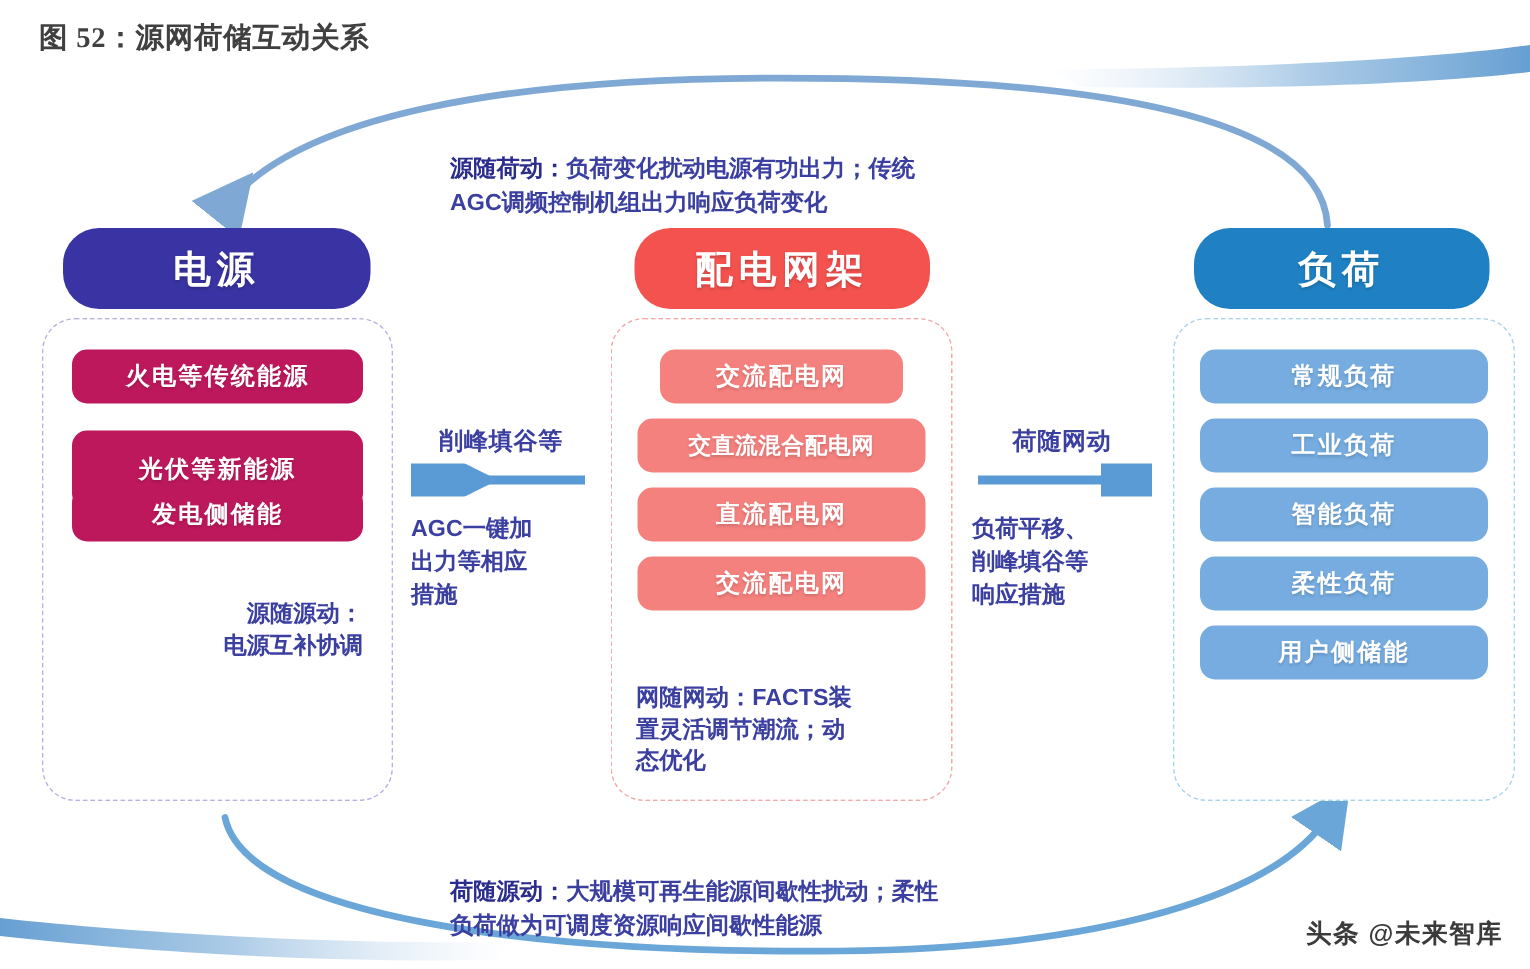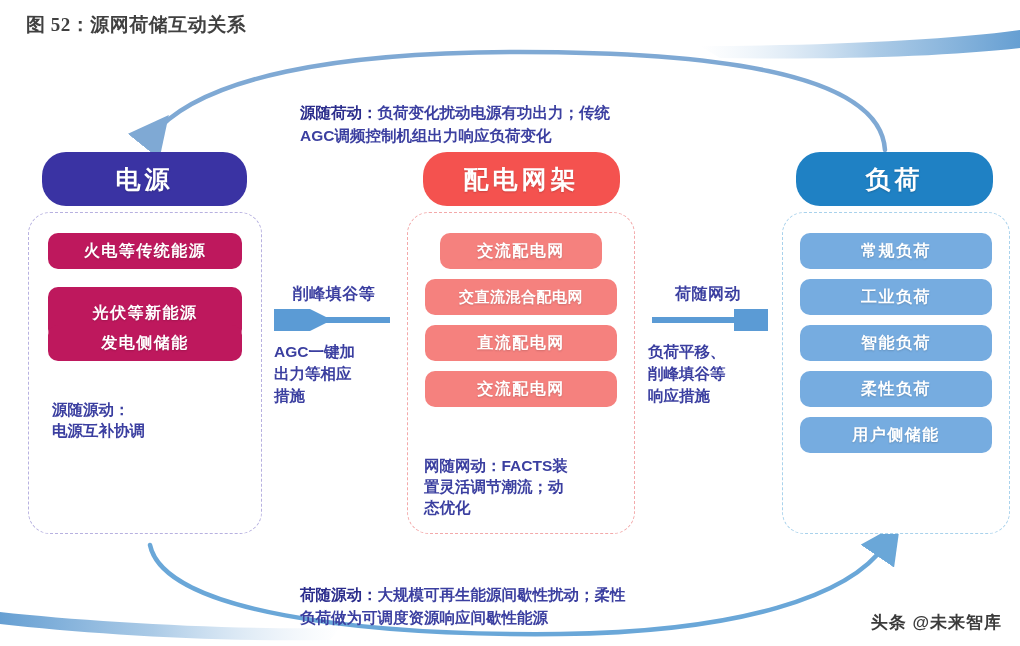--- a/index.html
+++ b/index.html
@@ -57,21 +57,21 @@
   .pill-grid   { background:#f5817e; }
 
   
   #load-header { background:#1f81c4; }
   #load-body   { border-color:#a9d2ec; }
   .pill-load   { background:#76ace0; }
 
   
   .loop-caption {
     position:absolute; color:#3b3fa0; font-size:15.5px; line-height:1.35;
-    font-weight:bold; text-align:left; white-space:pre-line;
+    font-weight:bold; text-align:right; white-space:pre-line;
   }
 
   
   .connector { position:absolute; text-align:center; width:120px; }
   .connector .conn-title {
     color:#3b3fa0; font-size:16px; font-weight:bold; letter-spacing:.5px;
     white-space:nowrap;
   }
   .connector .conn-desc {
     color:#3b3fa0; font-size:15.5px; line-height:1.42; font-weight:bold;

